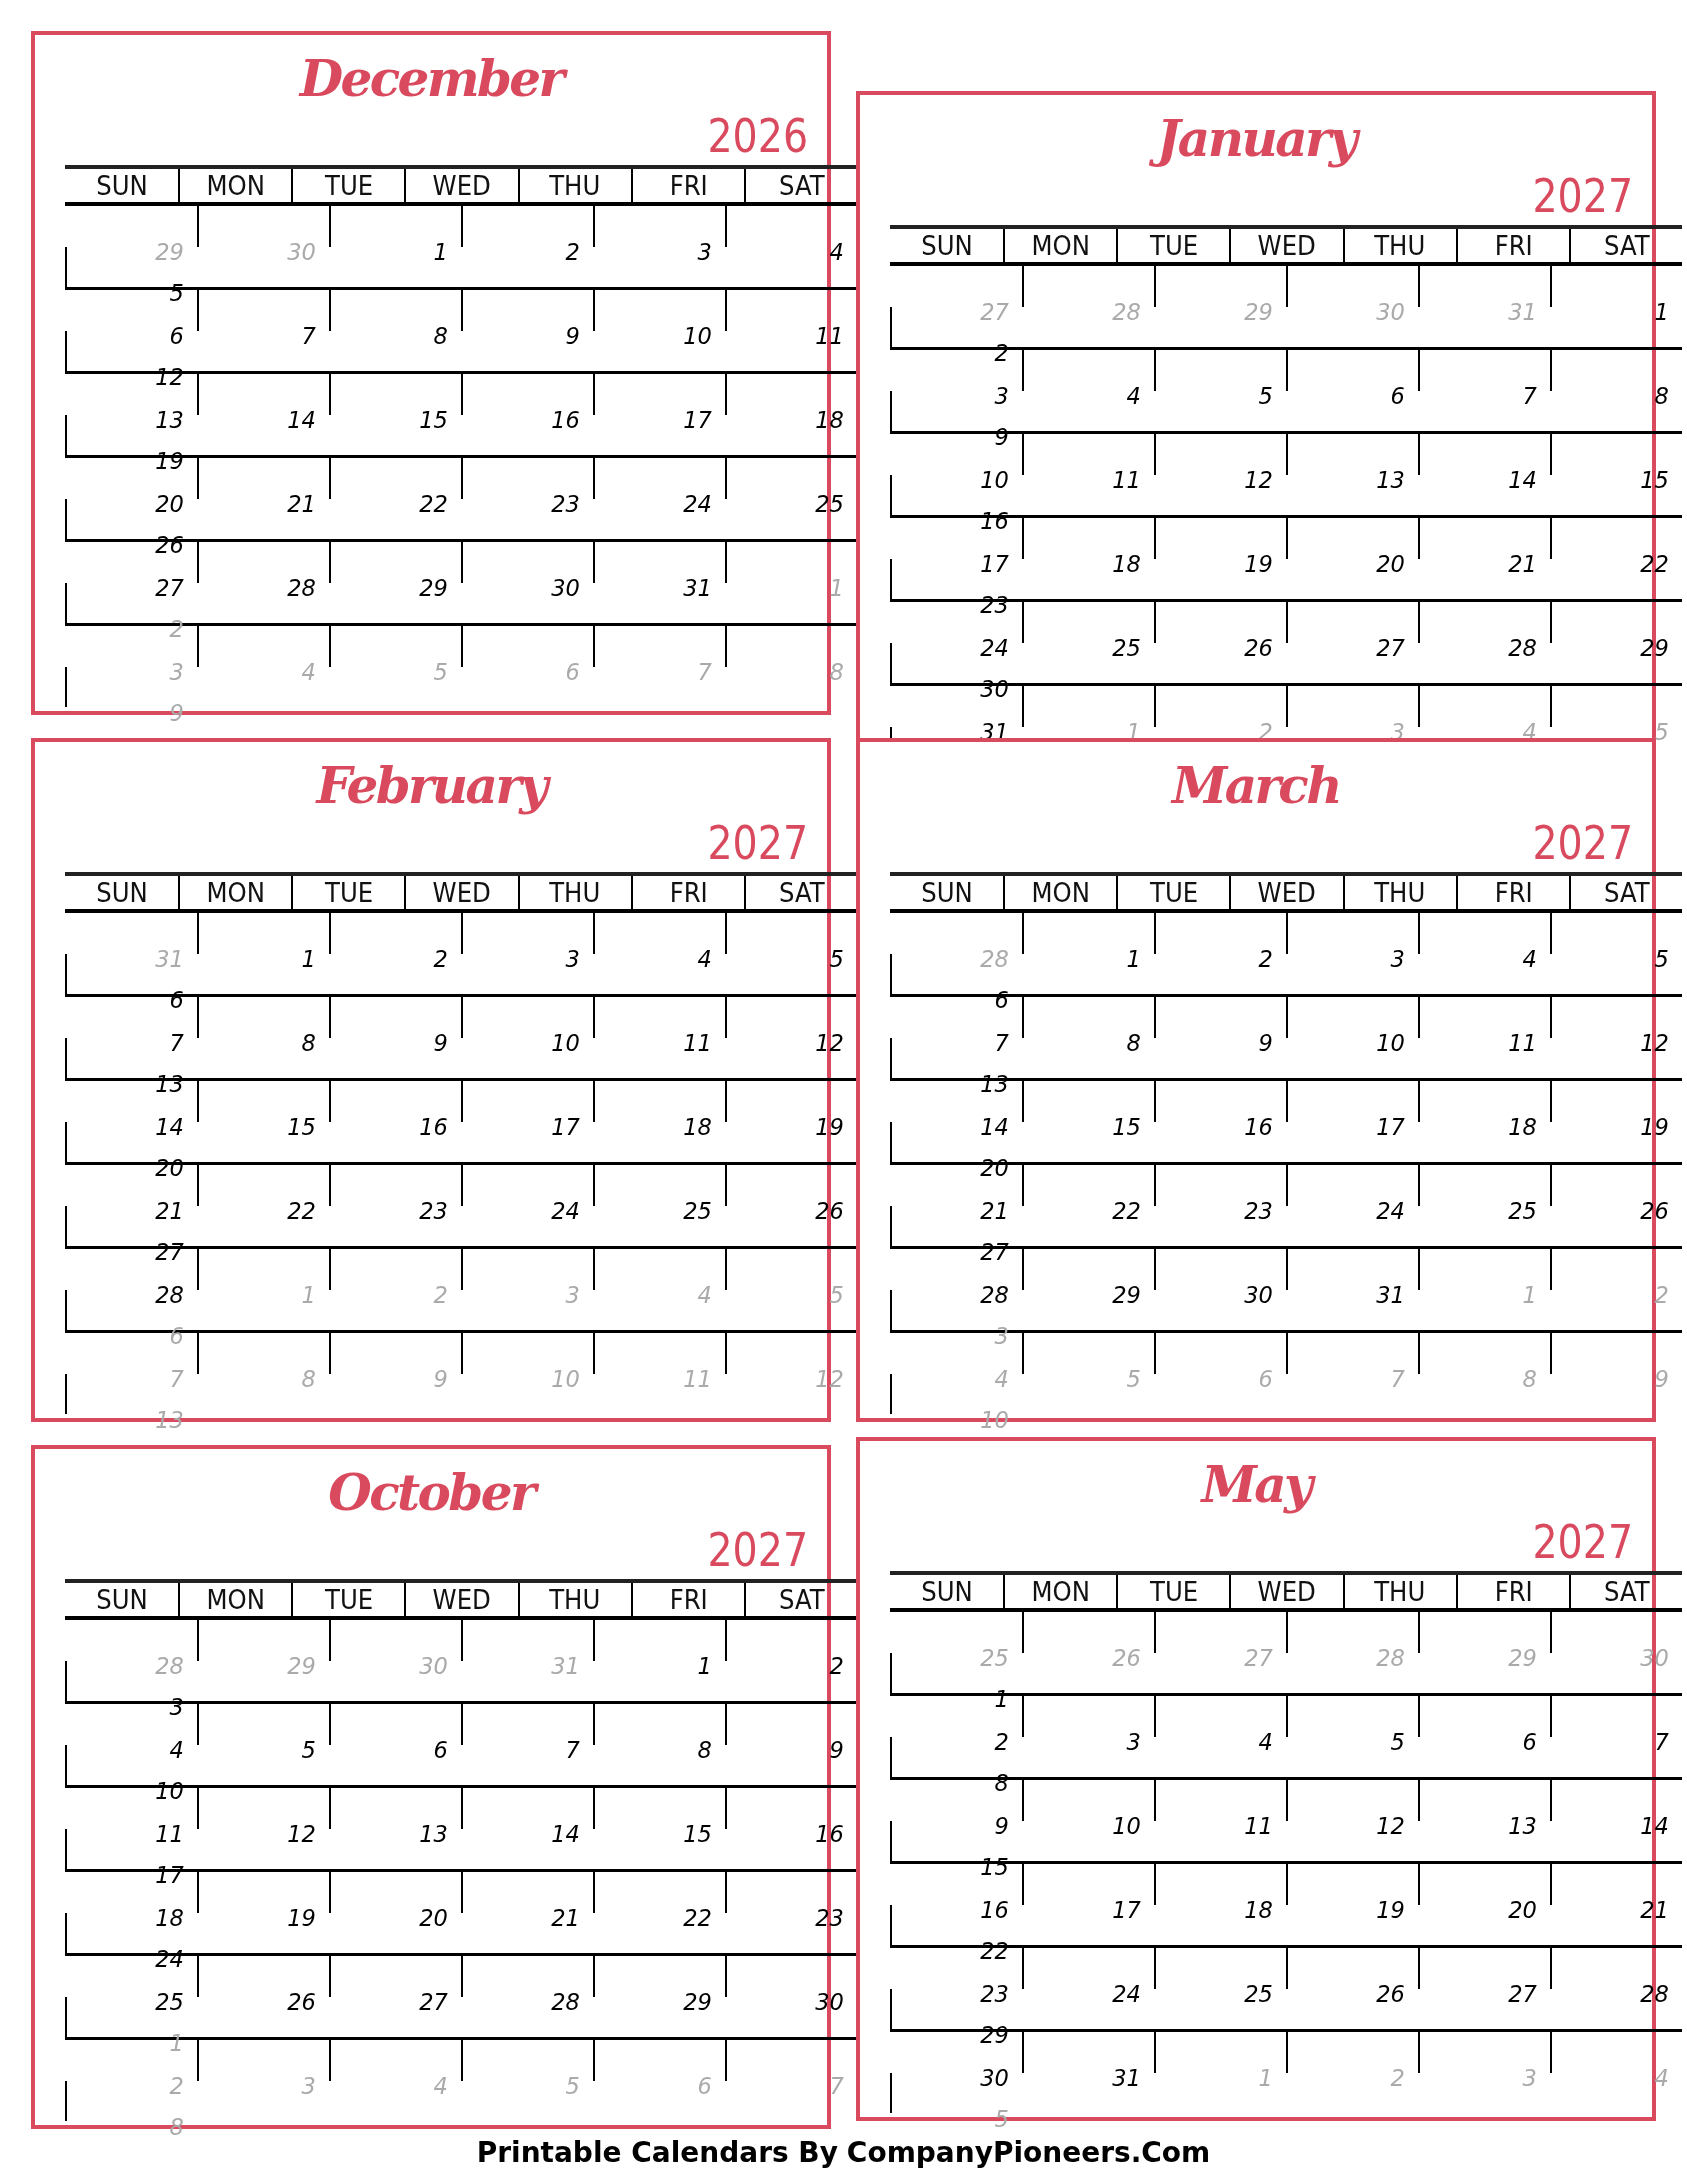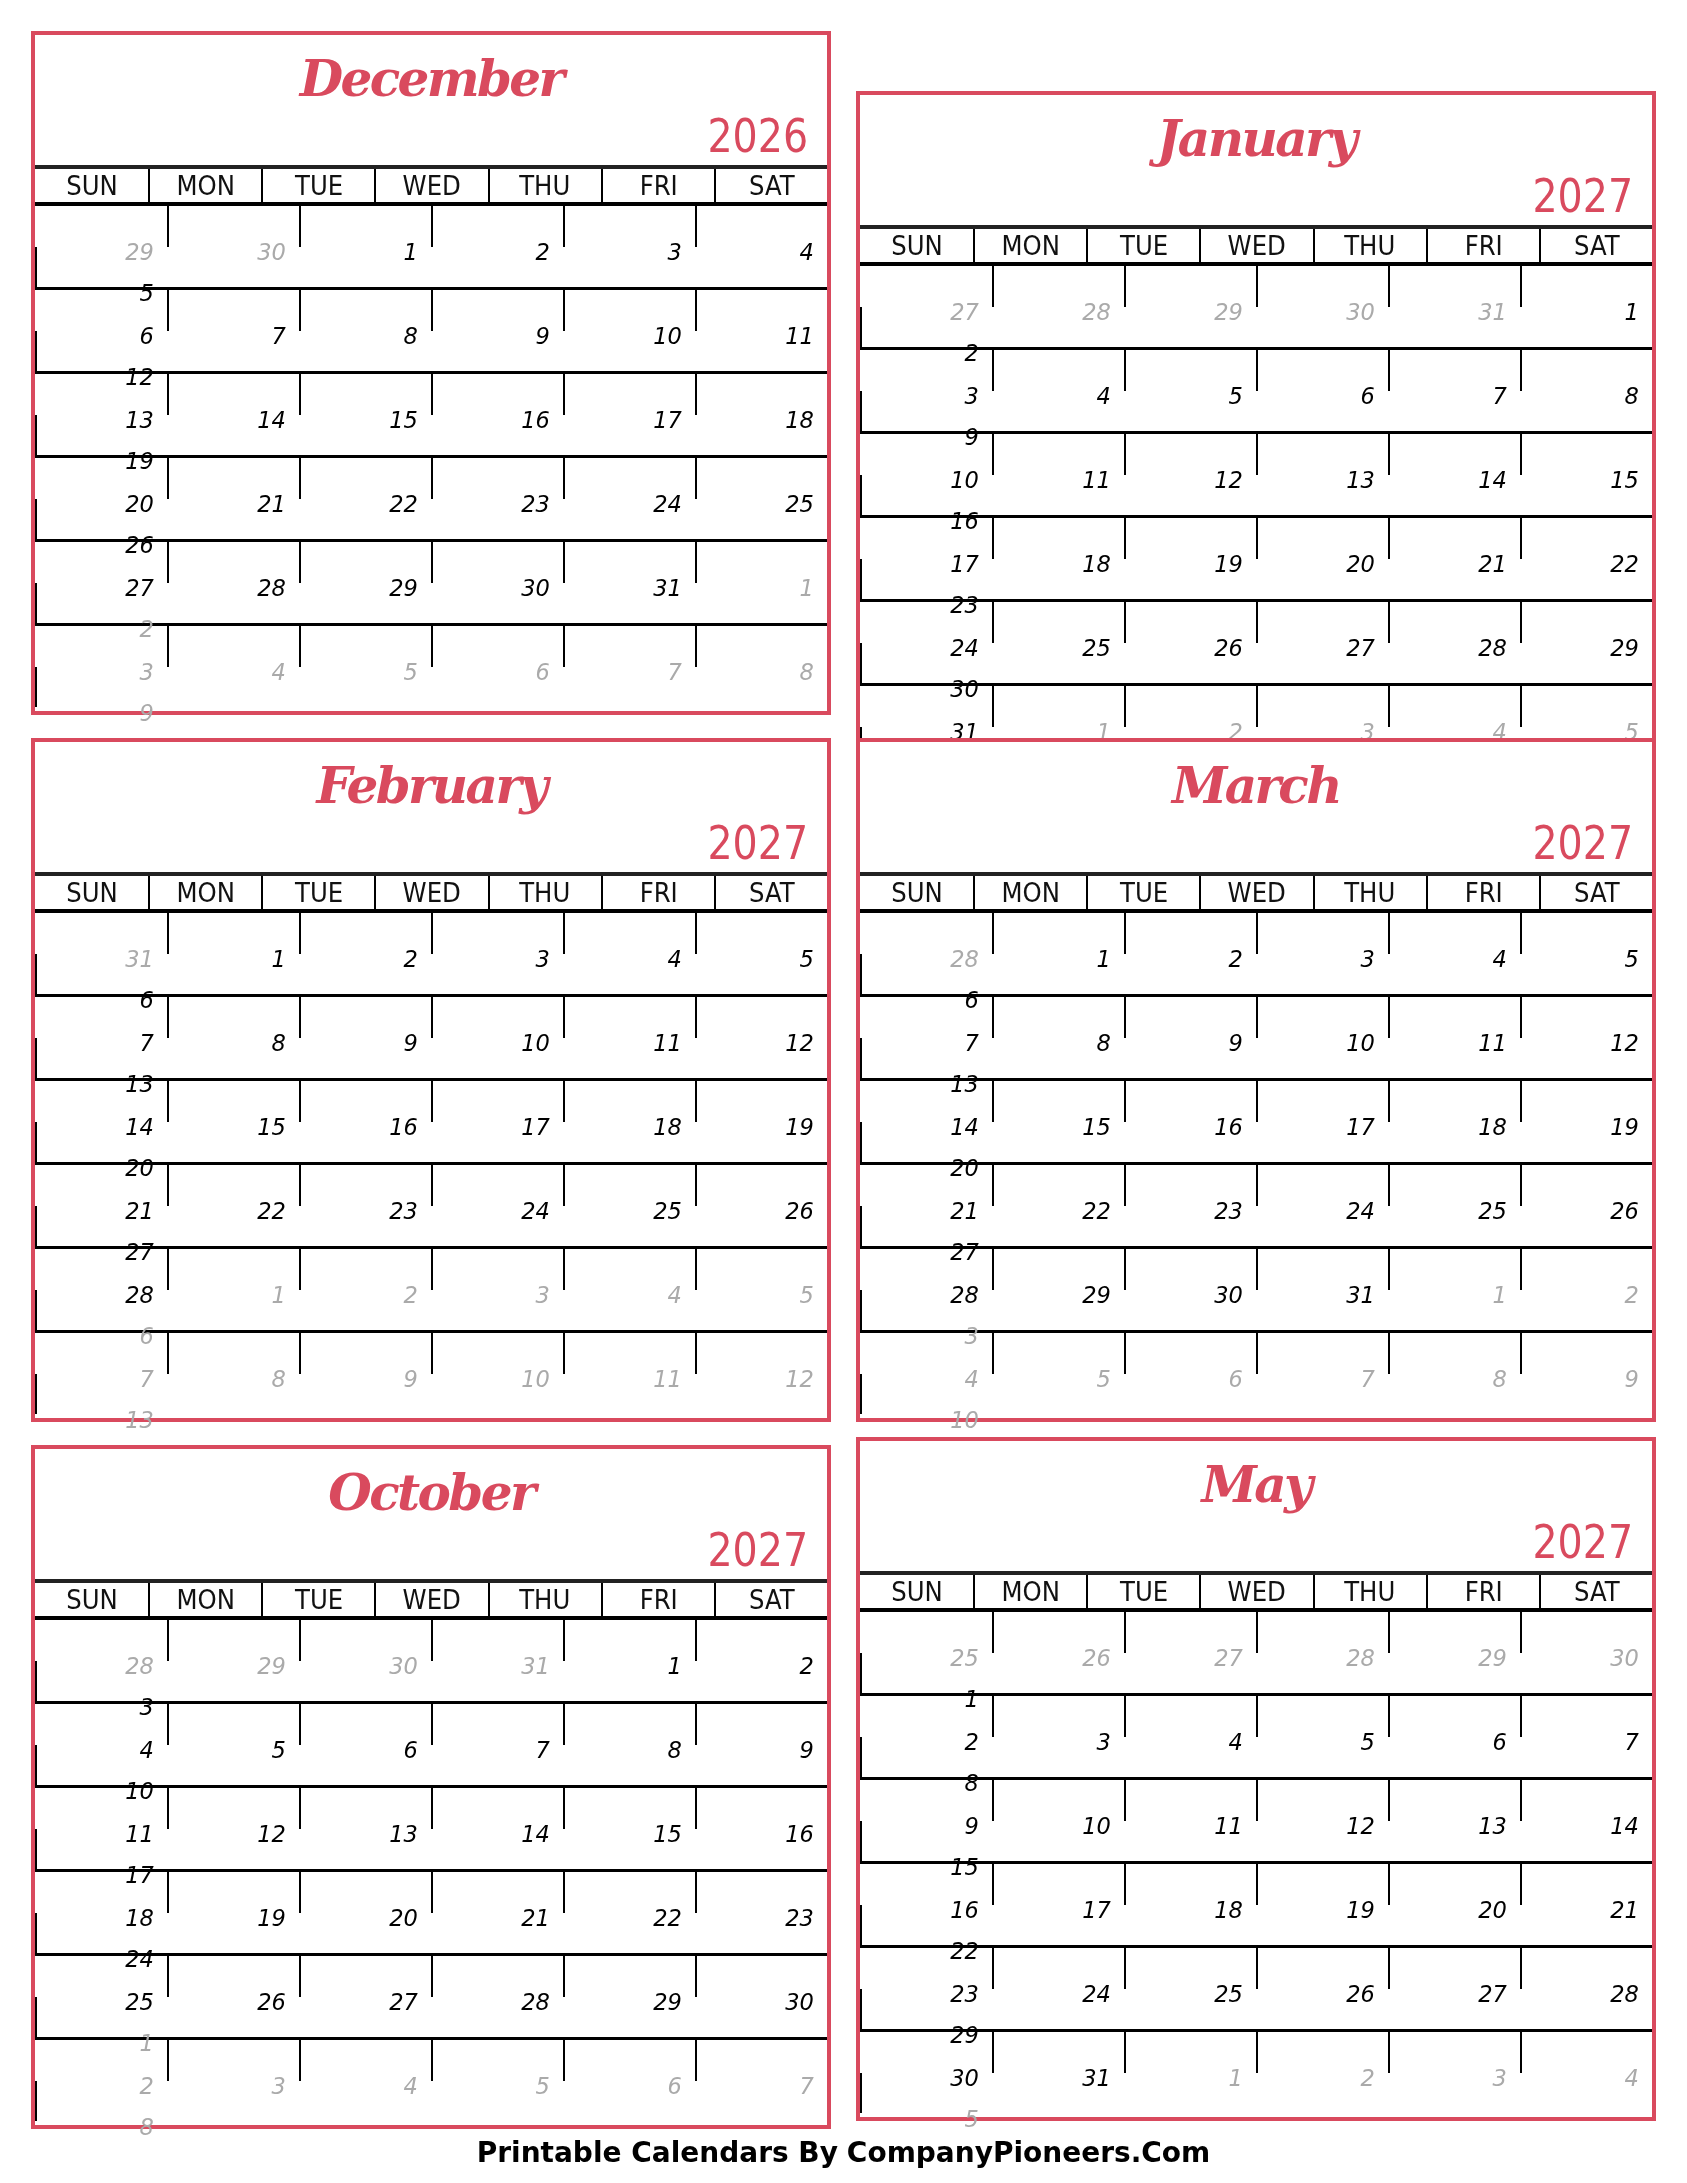--- a/index.html
+++ b/index.html
@@ -21,21 +21,21 @@
     color: #d94a5e;
     line-height: 1;
   }
   .m-year {
     position: absolute; right: 18.5px; top: 78px;
     font-family: "DejaVu Sans", sans-serif;
     font-size: 46px; color: #d94a5e; line-height: 1;
     transform: scaleX(0.86); transform-origin: right center;
   }
   .m-grid {
-    position: absolute; left: 0; top: 130px; width: 100%;
+    position: absolute; left: 0; top: 130px; width: 100%; padding-left: 30px;
   }
   .wk-row {
     display: grid; grid-template-columns: repeat(7, 1fr);
     height: 41px; box-sizing: border-box;
     border-top: 4.6px solid #222;
     border-bottom: 4px solid #000;
   }
   .wk-cell {
     display: flex; align-items: center; justify-content: center;
     font-family: "DejaVu Sans", sans-serif; font-size: 26.5px; color: #111;

